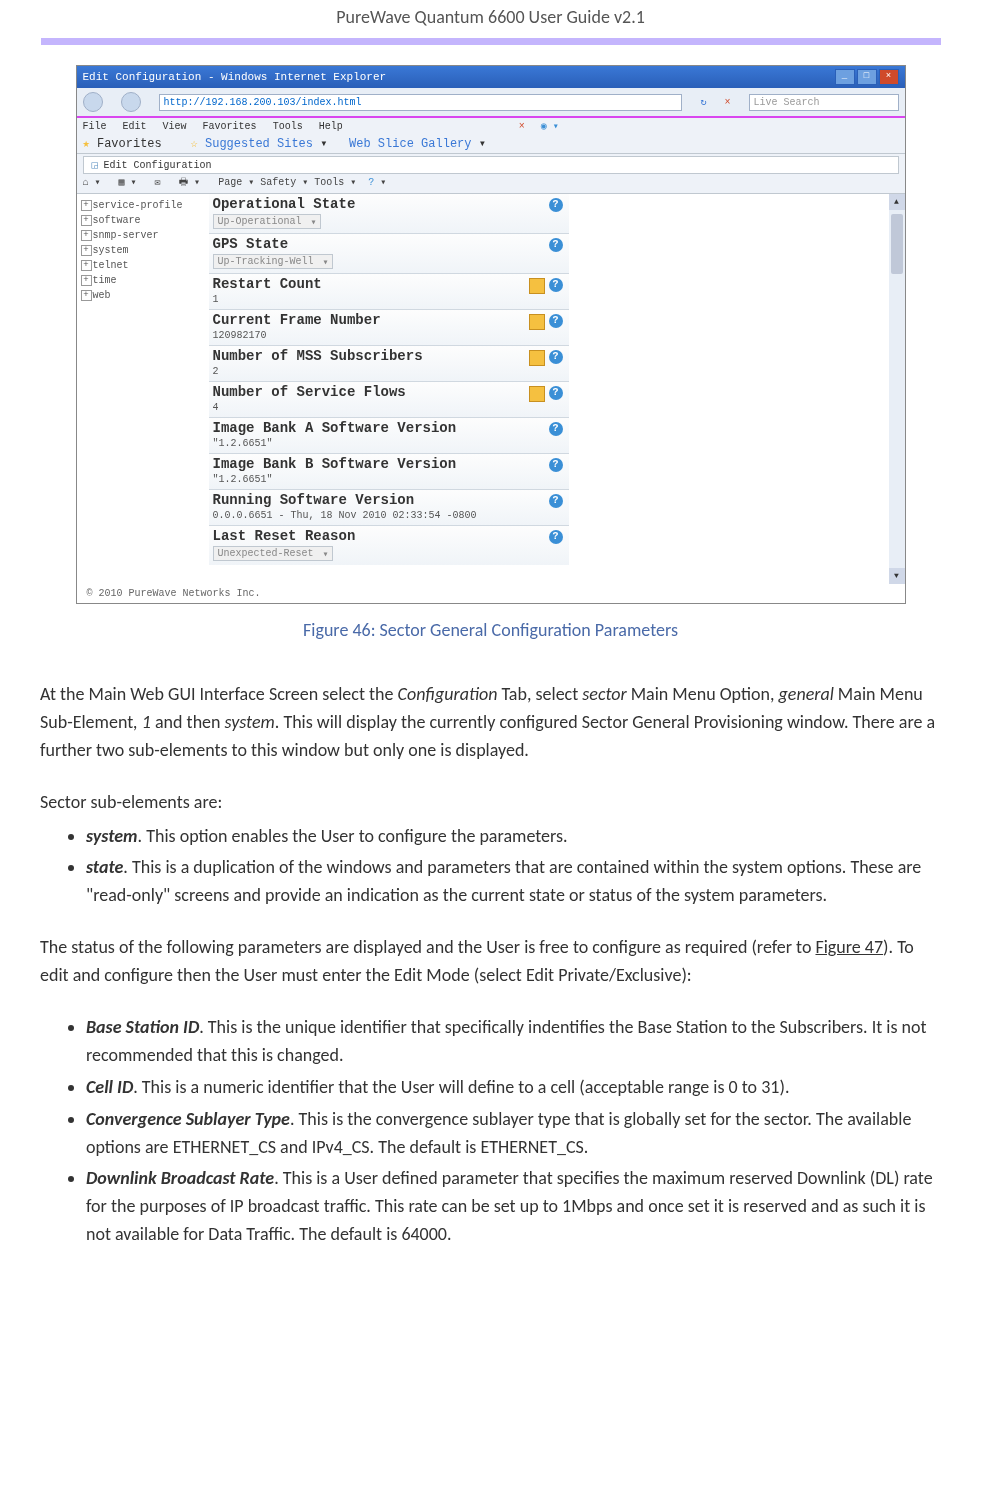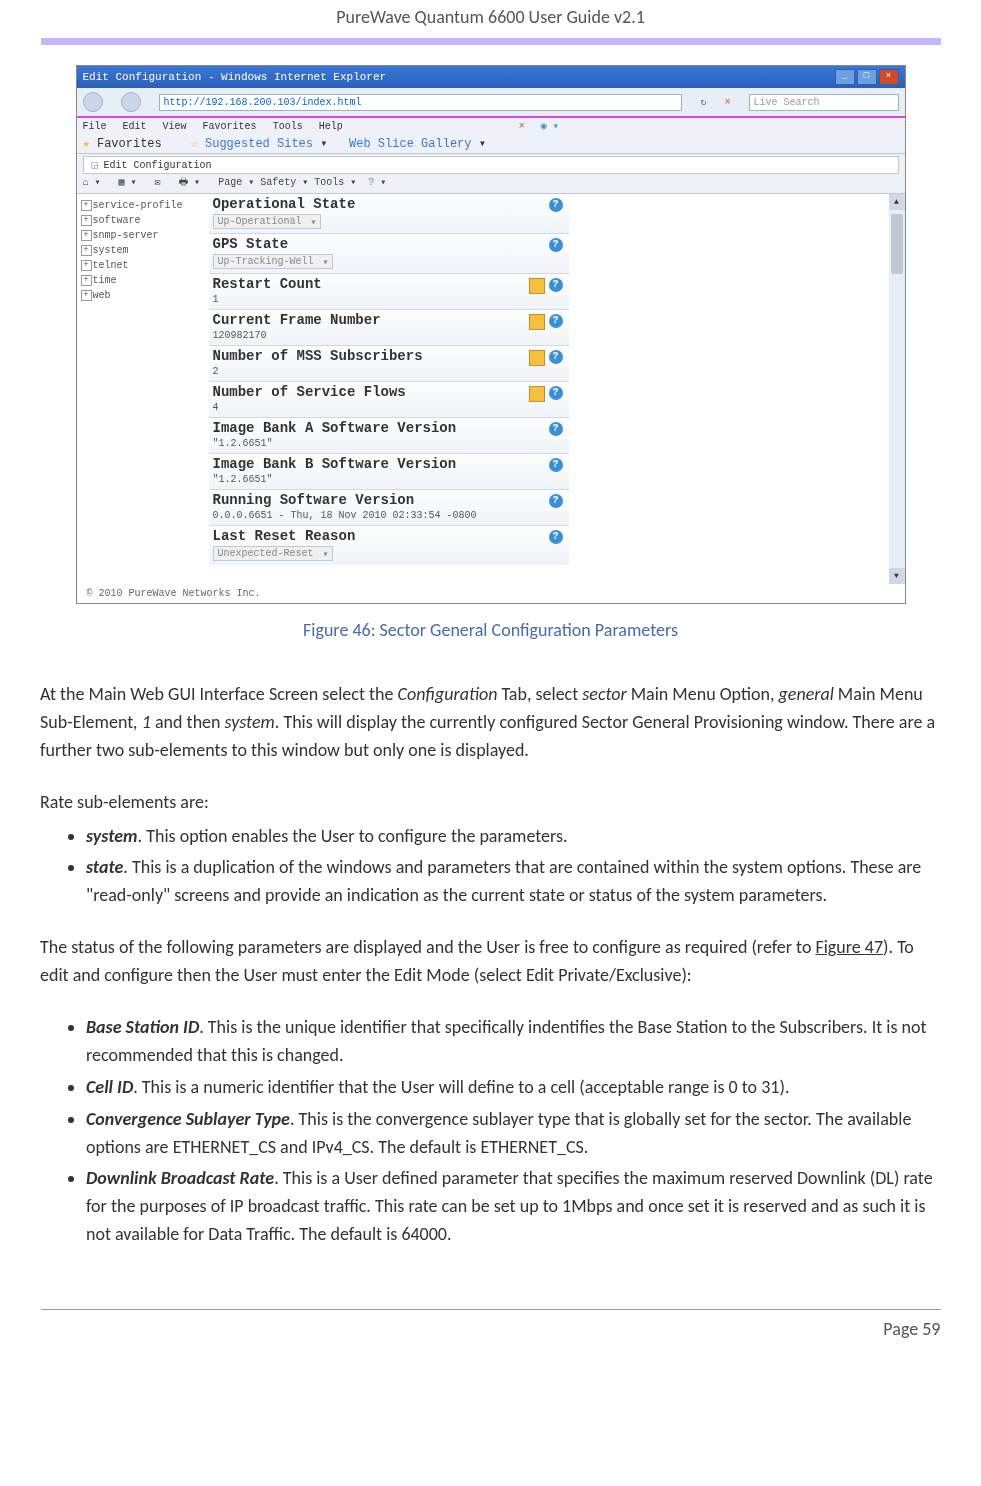--- a/index.html
+++ b/index.html
@@ -286,31 +286,30 @@
       <div class="copyright">© 2010 PureWave Networks Inc.</div>
     </div>
   </div>
 
   <div class="figure-caption">Figure 46: Sector General Configuration Parameters</div>
 
   <p class="body-text">
     <span>At the Main Web GUI Interface Screen select the </span><b><i>Configuration</i></b><span> Tab, select </span><b><i>sector</i></b><span> Main Menu Option, </span><b><i>general</i></b><span> Main Menu Sub-Element</span><b><i>, 1</i></b><span> and then </span><b><i>system</i></b><span>. This will display the currently configured Sector General Provisioning window. There are a further two sub-elements to this window but only one is displayed.</span>
   </p>
 
-  <p class="body-text" style="margin-bottom:6px;">Rate sub-elements are:</p>
+  <p class="body-text" style="margin-bottom:6px;">Sector sub-elements are:</p>
   <ul class="bullets">
     <li><b><i>system</i></b><span>. This option enables the User to configure the parameters.</span></li>
     <li><b><i>state</i></b><span>. This is a duplication of the windows and parameters that are contained within the system options. These are "read-only" screens and provide an indication as the current state or status of the system parameters.</span></li>
   </ul>
 
   <p class="body-text">
     <span>The status of the following parameters are displayed and the User is free to configure as required (refer to </span><span style="text-decoration:underline;">Figure 47</span><span>). To edit and configure then the User must enter the Edit Mode (select Edit Private/Exclusive):</span>
   </p>
 
   <ul class="bullets">
     <li><b><i>Base Station ID</i></b><span>. This is the unique identifier that specifically indentifies the Base Station to the Subscribers. It is not recommended that this is changed.</span></li>
     <li><b><i>Cell ID</i></b><span>. This is a numeric identifier that the User will define to a cell (acceptable range is 0 to 31).</span></li>
     <li><b><i>Convergence Sublayer Type</i></b><span>. This is the convergence sublayer type that is globally set for the sector.  The available options are ETHERNET_CS and IPv4_CS. The default is ETHERNET_CS.</span></li>
     <li><b><i>Downlink Broadcast Rate</i></b><span>. This is a User defined parameter that specifies the maximum reserved Downlink (DL) rate for the purposes of IP broadcast traffic. This rate can be set up to 1Mbps and once set it is reserved and as such it is not available for Data Traffic. The default is 64000.</span></li>
   </ul>
 
-  <div class="footer">Page 59</div>
 </div>
 
 </body></html>

